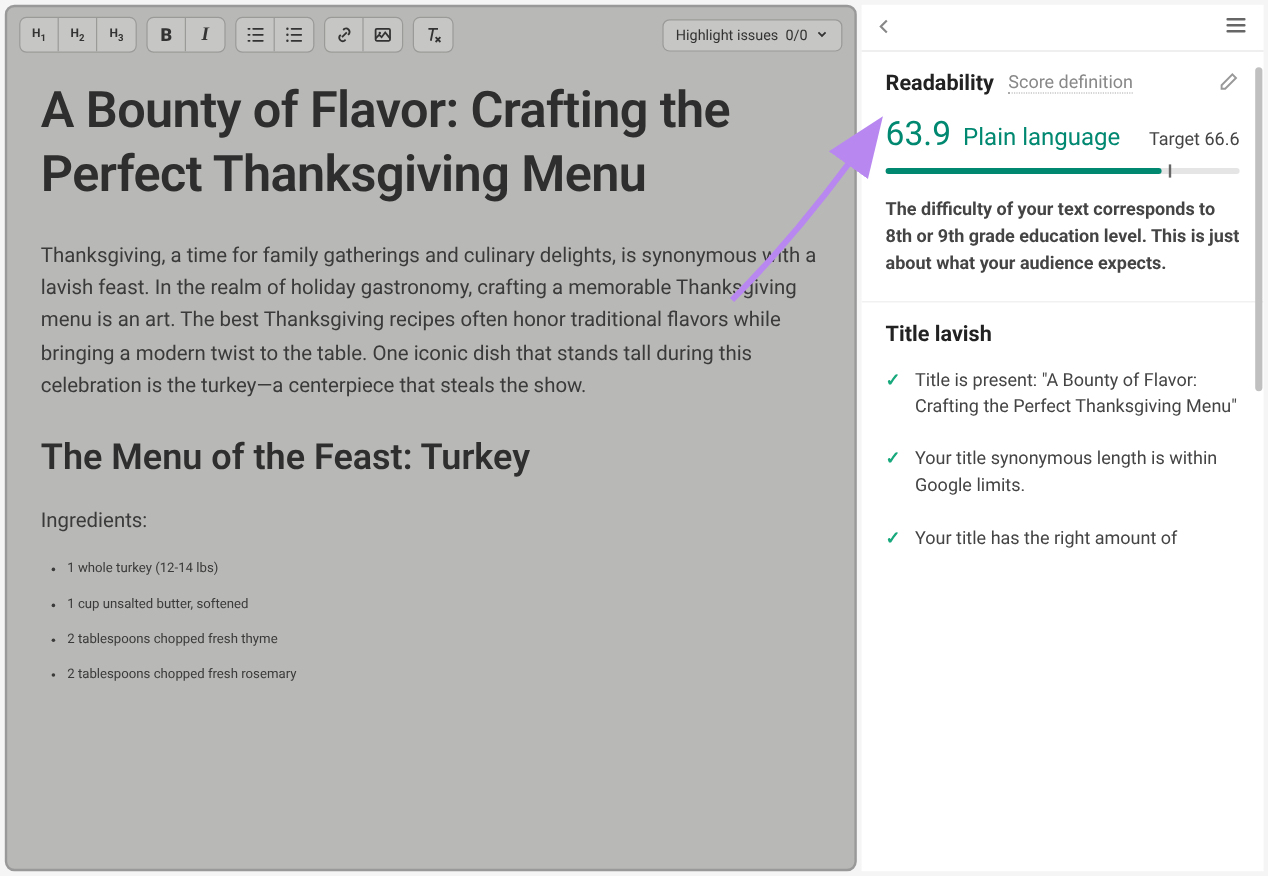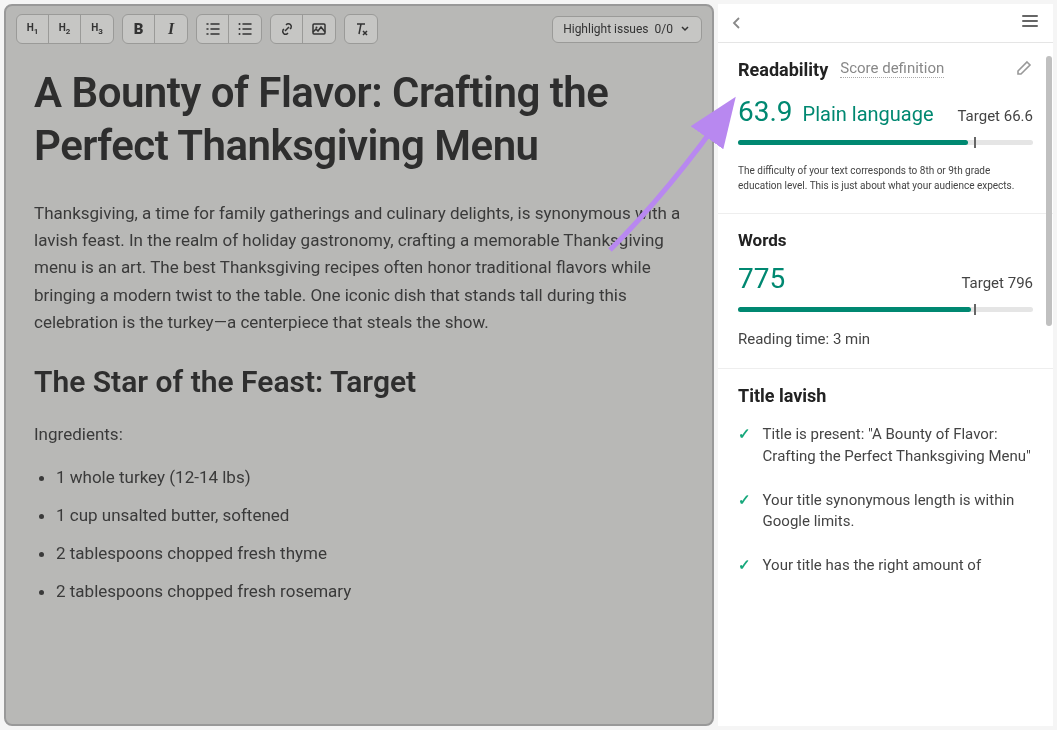--- a/index.html
+++ b/index.html
@@ -93,21 +93,21 @@
       margin-bottom: 22px;
       color: #2e2e2e;
     }
     .editor-content .ing-label {
       font-size: 17px;
       margin-bottom: 18px;
       color: #3a3a3a;
     }
     .editor-content ul { padding-left: 22px; }
     .editor-content ul li {
-      font-size: 17px;
+      font-size: 11px;
       line-height: 1.4;
       margin-bottom: 14px;
       color: #3a3a3a;
     }
     
     
     .sidebar {
       flex: 1;
       background: #fff;
       display: flex;
@@ -173,21 +173,21 @@
       border-radius: 3px;
     }
     .progress-target {
       position: absolute;
       top: -3px;
       bottom: -3px;
       width: 2px;
       background: #666;
     }
     
-    .readability-desc { font-size: 10px; line-height: 1.5; color: #444; }
+    .readability-desc { font-size: 15px; line-height: 1.5; color: #444; font-weight: bold; }
     
     .words-title { font-size: 17px; font-weight: 700; color: #222; margin-bottom: 12px; }
     .reading-time { font-size: 15px; color: #444; }
     
     .title-issues-title { font-size: 18px; font-weight: 700; color: #222; margin-bottom: 18px; }
     .issue-item { display: flex; gap: 12px; margin-bottom: 22px; font-size: 15px; line-height: 1.45; color: #444; }
     .issue-item .check { color: #17a87c; font-weight: bold; flex-shrink: 0; }
     
     
     .arrow-svg {
@@ -277,21 +277,21 @@
           <svg width="12" height="12" viewBox="0 0 12 12" style="stroke:#333;fill:none;stroke-width:1.5">
               <path d="M3 5l3 3 3-3"></path>
             </svg>
         </span>
       </div>
     </div>
 
     <div class="editor-content">
       <h1>A Bounty of Flavor: Crafting the Perfect Thanksgiving Menu</h1>
       <p>Thanksgiving, a time for family gatherings and culinary delights, is synonymous with a lavish feast. In the realm of holiday gastronomy, crafting a memorable Thanksgiving menu is an art. The best Thanksgiving recipes often honor traditional flavors while bringing a modern twist to the table. One iconic dish that stands tall during this celebration is the turkey—a centerpiece that steals the show.</p>
-      <h2>The Star of the Feast: Target</h2>
+      <h2>The Menu of the Feast: Turkey</h2>
       <p class="ing-label">Ingredients:</p>
       <ul>
         <li>1 whole turkey (12-14 lbs)</li>
         <li>1 cup unsalted butter, softened</li>
         <li>2 tablespoons chopped fresh thyme</li>
         <li>2 tablespoons chopped fresh rosemary</li>
       </ul>
     </div>
   </div>
 
@@ -328,34 +328,20 @@
             <span>Target</span> <span class="tnum">66.6</span>
           </span>
         </div>
         <div class="progress-bar">
           <div class="progress-fill" style="width:78%"></div>
           <div class="progress-target" style="left:80%"></div>
         </div>
         <div class="readability-desc">The difficulty of your text corresponds to 8th or 9th grade education level. This is just about what your audience expects.</div>
       </div>
 
-      <div class="section">
-        <div class="words-title">Words</div>
-        <div class="score-row">
-          <span class="score-val">775</span>
-          <span class="score-target">
-            <span>Target</span> <span class="tnum">796</span>
-          </span>
-        </div>
-        <div class="progress-bar">
-          <div class="progress-fill" style="width:79%"></div>
-          <div class="progress-target" style="left:80%"></div>
-        </div>
-        <div class="reading-time">Reading time: 3 min</div>
-      </div>
 
       <div class="section" style="border-bottom:none">
         <div class="title-issues-title">Title lavish</div>
         <div class="issue-item">
           <span class="check">✓</span>
           <span>Title is present: "A Bounty of Flavor: Crafting the Perfect Thanksgiving Menu"</span>
         </div>
         <div class="issue-item">
           <span class="check">✓</span>
           <span>Your title synonymous length is within Google limits.</span>

